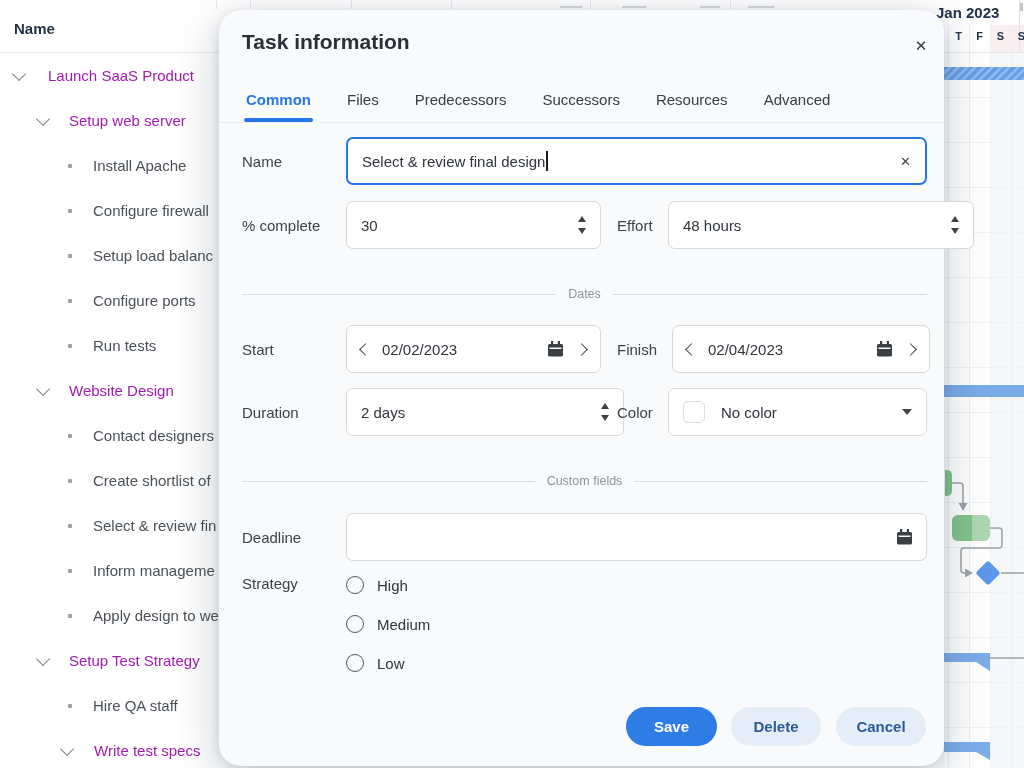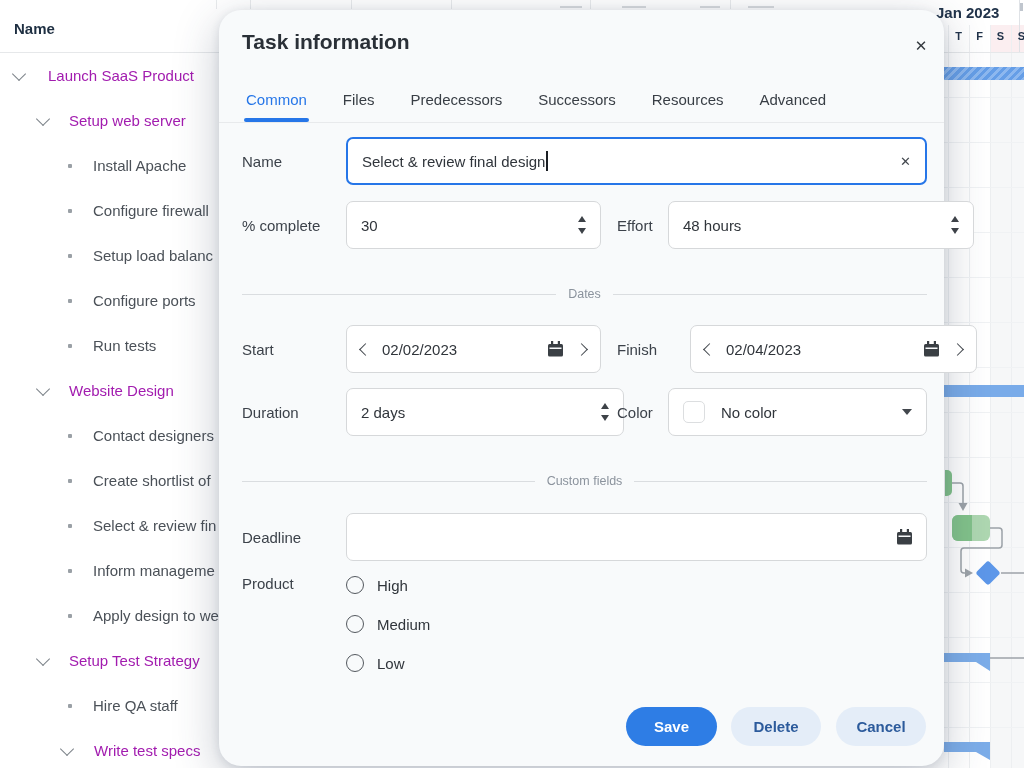--- a/index.html
+++ b/index.html
@@ -40,21 +40,21 @@
   .dep-svg{position:absolute;left:0;top:0;}
 
   
   .modal{position:absolute;left:219px;top:10px;width:725px;height:756px;background:#f8fafb;border-radius:22px;
          box-shadow:0 12px 45px rgba(45,60,85,.28),0 2px 10px rgba(45,60,85,.12);}
   .m-title{position:absolute;left:23px;top:20px;font-size:21px;font-weight:700;color:#2a3037;text-align:right;}
   .m-close{position:absolute;left:690px;top:24px;width:24px;height:24px;display:flex;align-items:center;justify-content:center;
            font-size:15px;color:#33383e;cursor:pointer;}
   .tabs{position:absolute;left:27px;top:80px;display:flex;gap:36px;font-size:15px;}
   .tab{position:relative;color:#383e45;line-height:20px;cursor:pointer;white-space:nowrap;}
-  .tab.active{color:var(--accent,#2676e8);}
+  .tab.active{color:var(--accent,#2676e8);font-weight:bold;}
   .tab.active::after{content:"";position:absolute;left:-2px;right:-2px;bottom:-12px;height:4px;border-radius:3px;background:var(--accent,#2676e8);}
   .tabbar-divider{position:absolute;left:0;top:112px;width:725px;height:1px;background:#e8eaec;}
   .flabel{position:absolute;height:48px;display:flex;align-items:center;font-size:15px;color:#3c424a;white-space:nowrap;}
   .input{position:absolute;height:48px;background:#fff;border:1px solid #d6d8da;border-radius:7px;box-sizing:border-box;
          display:flex;align-items:center;padding:0 14px;font-size:15px;color:#30353b;}
   .input.focused{border:2px solid var(--accent,#2676e8);}
   .caret{display:inline-block;width:1.5px;height:20px;background:#1b1f24;margin-left:1px;}
   .clear-x{margin-left:auto;font-size:13px;color:#43484e;cursor:pointer;}
   .spin{margin-left:auto;display:flex;flex-direction:column;gap:6px;cursor:pointer;}
   .spin i{display:block;width:0;height:0;border-left:4.5px solid transparent;border-right:4.5px solid transparent;}
@@ -264,21 +264,21 @@
         <svg width="15" height="16">
             <rect y="3" width="15" height="12.5" rx="1.5" fill="#3a3f44"></rect>
             <rect x="3" width="2.2" height="5" fill="#3a3f44"></rect>
             <rect x="9.8" width="2.2" height="5" fill="#3a3f44"></rect>
             <rect x="1.5" y="6.5" width="12" height="1.5" fill="#f8fafb"></rect>
           </svg>
       </span>
       <span class="chev chev-right"></span>
     </div>
     <span class="flabel" style="left:398px;top:315px">Finish</span>
-    <div class="input" style="left:471px;top:315px;width:287px">
+    <div class="input" style="left:453px;top:315px;width:258px">
       <span class="chev chev-left"></span>
       <span class="date-val">02/04/2023</span>
       <span class="cal">
         <svg width="15" height="16">
             <rect y="3" width="15" height="12.5" rx="1.5" fill="#3a3f44"></rect>
             <rect x="3" width="2.2" height="5" fill="#3a3f44"></rect>
             <rect x="9.8" width="2.2" height="5" fill="#3a3f44"></rect>
             <rect x="1.5" y="6.5" width="12" height="1.5" fill="#f8fafb"></rect>
           </svg>
       </span>
@@ -312,21 +312,21 @@
       <span class="cal end">
         <svg width="15" height="16">
             <rect y="3" width="15" height="12.5" rx="1.5" fill="#3a3f44"></rect>
             <rect x="3" width="2.2" height="5" fill="#3a3f44"></rect>
             <rect x="9.8" width="2.2" height="5" fill="#3a3f44"></rect>
             <rect x="1.5" y="6.5" width="12" height="1.5" fill="#f8fafb"></rect>
           </svg>
       </span>
     </div>
 
-    <span class="flabel" style="left:23px;top:549px;height:48px">Product</span>
+    <span class="flabel" style="left:23px;top:549px;height:48px">Strategy</span>
     <div class="prio">
         <div class="radio-row">
           <span class="radio"></span>
           <span class="radio-label">High</span>
         </div>
         <div class="radio-row">
           <span class="radio"></span>
           <span class="radio-label">Medium</span>
         </div>
         <div class="radio-row">

